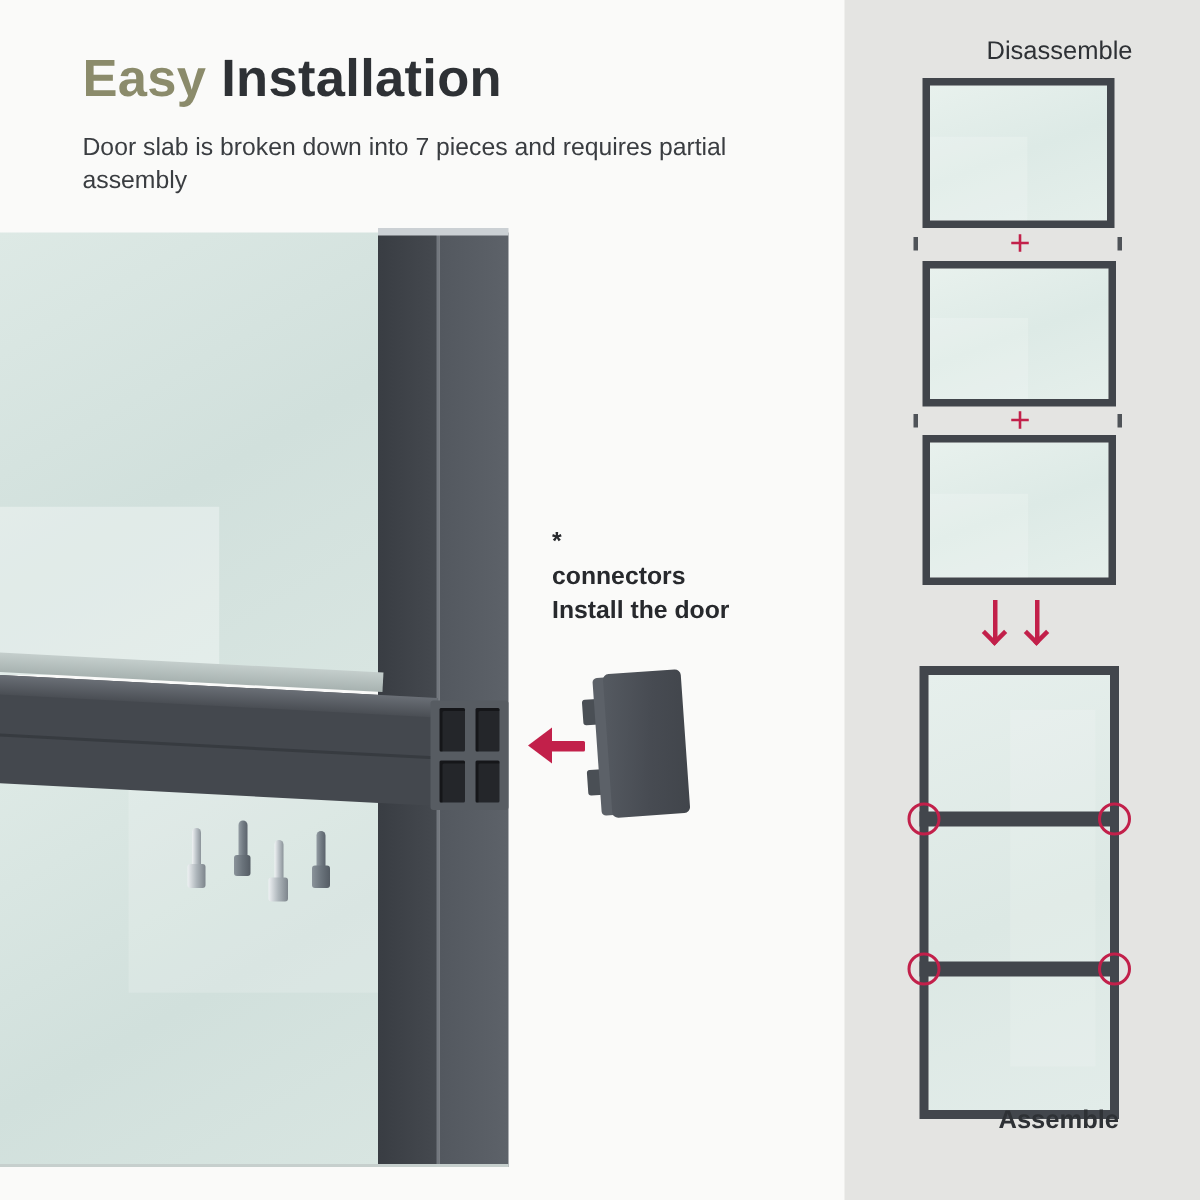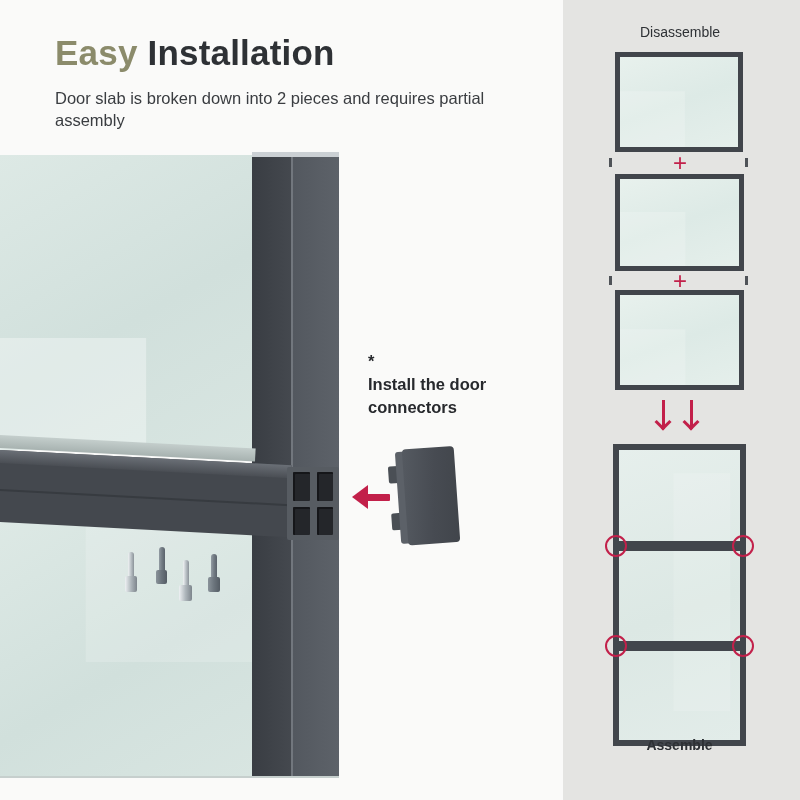--- a/index.html
+++ b/index.html
@@ -59,21 +59,21 @@
 
   .connector{position:absolute;left:390px;top:448px;width:74px;height:96px;transform:rotate(-4deg);}
   .connector .edge{position:absolute;left:8px;top:2px;width:13px;height:92px;background:#5c6168;border-radius:3px;}
   .connector .face{position:absolute;left:15px;top:0;width:52px;height:96px;background:linear-gradient(95deg,#555a61 0%,#474b52 55%,#41454b 100%);border-radius:4px;}
   .connector .tab{position:absolute;left:0;width:12px;height:17px;background:#4a4f55;border-radius:2px;}
   .connector .tab.top{top:16px;}
   .connector .tab.bottom{top:63px;}
 
   
   .sidebar{position:absolute;left:563px;top:0;width:237px;height:800px;background:var(--sidebar-bg);}
-  .side-label{position:absolute;font-size:14px;color:var(--text);text-align:center;}
+  .side-label{position:absolute;font-size:17px;color:var(--text);text-align:right;}
   .label-disassemble{left:605px;top:24px;width:150px;}
   .label-assemble{left:613px;top:737px;width:133px;font-weight:bold;}
 
   .panel{position:absolute;border:5px solid #41454b;background:linear-gradient(160deg,#e8f1ed 0%,#ddeae6 50%,#e5efeb 100%);}
   .panel .reflect{clip-path:polygon(0 38%,55% 38%,55% 100%,0 100%);opacity:.55;}
   .panel-1{left:615px;top:52px;width:128px;height:100px;}
   .panel-2{left:615px;top:174px;width:129px;height:97px;}
   .panel-3{left:615px;top:290px;width:129px;height:100px;}
 
   .plus-row{position:absolute;width:56px;text-align:center;font-size:24px;font-weight:400;color:var(--accent);line-height:20px;}
@@ -93,21 +93,21 @@
   .mullion-1{top:541px;}
   .mullion-2{top:641px;}
   .joint-circle{position:absolute;width:22px;height:22px;border:2px solid var(--accent);border-radius:50%;background:transparent;}
 </style>
 </head>
 <body>
 
 <div id="app">
 
   <h1 class="title"><span class="accent">Easy</span><span> Installation</span></h1>
-  <p class="subtitle">Door slab is broken down into 2 pieces and requires partial assembly</p>
+  <p class="subtitle">Door slab is broken down into 7 pieces and requires partial assembly</p>
 
   <div class="glass glass-upper">
       <div class="reflect"></div>
     </div>
   <div class="glass glass-lower">
       <div class="reflect"></div>
     </div>
 
   <div class="stile-side"></div>
   <div class="stile-front"></div>
@@ -139,22 +139,22 @@
       <div class="shaft" style="height:26px;"></div>
       <div class="head" style="height:16px;"></div>
     </div>
   <div class="bolt gray" style="left:208px;top:554px;width:12px;height:38px;">
       <div class="shaft" style="height:24px;"></div>
       <div class="head" style="height:15px;"></div>
     </div>
 
   <div class="note">
     <div>*</div>
+    <div>connectors</div>
     <div>Install the door</div>
-    <div>connectors</div>
   </div>
 
   <div class="arrow-left">
     <div class="shaft"></div>
     <div class="head"></div>
   </div>
   <div class="connector">
     <div class="tab top"></div>
     <div class="tab bottom"></div>
     <div class="edge"></div>

